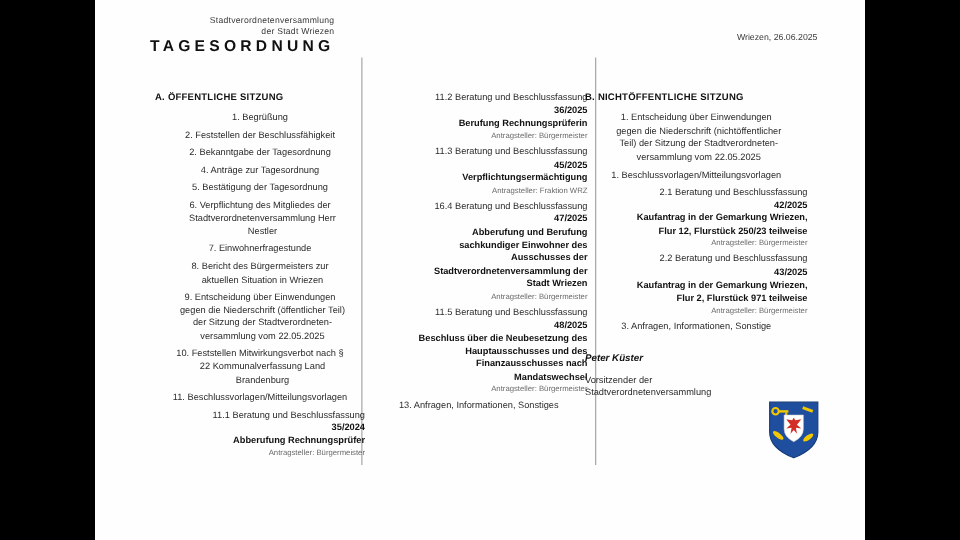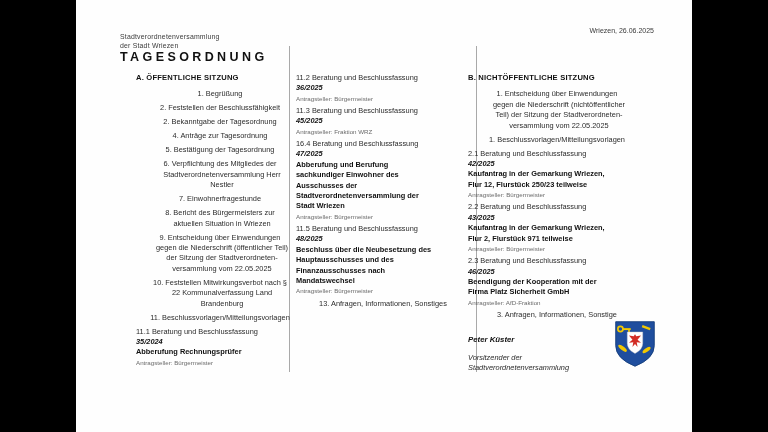--- a/index.html
+++ b/index.html
@@ -8,64 +8,64 @@
     background:#000;
     font-family:"Liberation Sans", sans-serif;
     -webkit-font-smoothing:antialiased;
   }
   .page{
     position:absolute;left:76px;top:0;width:616px;height:432px;
     background:#fefefe;color:#222;
   }
   
   .org{
-    position:absolute;left:44px;top:32px;
-    font-size:6.9px;line-height:9.2px;color:#3a3a3a;letter-spacing:.2px;
+    position:absolute;left:44px;top:12px;
+    font-size:6.9px;line-height:9.2px;color:#3a3a3a;letter-spacing:.2px;text-align:right;
   }
   .doc-title{
     font-size:12.5px;font-weight:bold;color:#111;
     letter-spacing:3.4px;margin-top:3px;
   }
   .dateline{
     position:absolute;top:27px;right:38px;width:200px;text-align:right;
     font-size:7px;color:#3a3a3a;
   }
   
   .col{
     position:absolute;top:73px;
     font-size:7.4px;line-height:10.4px;color:#2b2b2b;
   }
-  .col1{left:60px;width:168px;}
+  .col1{left:48px;width:168px;}
   .col2{left:220px;width:174px;}
   .col3{left:392px;width:178px;}
   .divider{
     position:absolute;top:46px;height:326px;width:1px;background:#a9a9a9;
   }
   .d1{left:213px;}
   .d2{left:400px;}
   .heading{
     font-weight:bold;color:#111;font-size:7.6px;margin:0 0 6px 0;letter-spacing:.2px;
   }
   .item{
     margin:0 0 3.6px 0;white-space:pre-line;
     padding-left:4px;text-indent:-4px;text-align:center;
   }
-  .motion{margin:0 0 3.6px 0;}
+  .motion{margin:0 0 3.6px 0;text-align:right;}
   .motion .mline{}
-  .motion .mnum{font-weight:bold;color:#111;font-style:italic;}
+  .motion .mnum{font-weight:bold;color:#111;}
   .motion .mtitle{font-weight:bold;color:#111;white-space:pre-line;}
   .motion .mprop{
     font-size:6.2px;line-height:7.6px;color:#6a6a6a;margin-top:1px;margin-bottom:2px;
   }
   
   .sig-name{
     font-weight:bold;font-style:italic;font-size:7.8px;color:#111;
     margin-top:15px;
   }
-  .sig-role{margin-top:7px;white-space:pre-line;font-style:italic;}
+  .sig-role{margin-top:7px;white-space:pre-line;}
   .crest{
     position:absolute;left:536px;top:320px;width:46px;height:48px;
   }
 </style>
 </head>
 <body>
 
 <div class="page">
 
   <div class="org">
@@ -104,25 +104,27 @@
       <div class="mnum">35/2024</div>
       <div class="mtitle">Abberufung Rechnungsprüfer</div>
       <div class="mprop">Antragsteller: Bürgermeister</div>
     </div>
   </div>
 
   <div class="col col2">
     <div class="motion">
       <div class="mline">11.2 Beratung und Beschlussfassung</div>
       <div class="mnum">36/2025</div>
+      <div class="mtitle">Berufung Rechnungsprüferin</div>
       <div class="mprop">Antragsteller: Bürgermeister</div>
     </div>
     <div class="motion">
       <div class="mline">11.3 Beratung und Beschlussfassung</div>
       <div class="mnum">45/2025</div>
+      <div class="mtitle">Verpflichtungsermächtigung</div>
       <div class="mprop">Antragsteller: Fraktion WRZ</div>
     </div>
     <div class="motion">
       <div class="mline">16.4 Beratung und Beschlussfassung</div>
       <div class="mnum">47/2025</div>
       <div class="mtitle">Abberufung und Berufung
 sachkundiger Einwohner des
 Ausschusses der
 Stadtverordnetenversammlung der
 Stadt Wriezen</div>
@@ -154,27 +156,20 @@
 Flur 12, Flurstück 250/23 teilweise</div>
       <div class="mprop">Antragsteller: Bürgermeister</div>
     </div>
     <div class="motion">
       <div class="mline">2.2 Beratung und Beschlussfassung</div>
       <div class="mnum">43/2025</div>
       <div class="mtitle">Kaufantrag in der Gemarkung Wriezen,
 Flur 2, Flurstück 971 teilweise</div>
       <div class="mprop">Antragsteller: Bürgermeister</div>
     </div>
-    <div class="motion">
-      <div class="mline">2.3 Beratung und Beschlussfassung</div>
-      <div class="mnum">46/2025</div>
-      <div class="mtitle">Beendigung der Kooperation mit der
-Firma Platz Sicherheit GmbH</div>
-      <div class="mprop">Antragsteller: AfD-Fraktion</div>
-    </div>
     <div class="item">3. Anfragen, Informationen, Sonstige</div>
     <div class="sig-name">Peter Küster</div>
     <div class="sig-role">Vorsitzender der
 Stadtverordnetenversammlung</div>
   </div>
 
   <svg class="crest" viewBox="0 0 100 112" xmlns="http://www.w3.org/2000/svg">
     <path d="M5 4 H95 V60 Q95 90 50 108 Q5 90 5 60 Z" stroke="#123a77" stroke-width="2" fill="#1f4e9e"></path>
     <g>
       <circle cx="16" cy="21" r="6" fill="none" stroke-width="4" stroke="#f2c800"></circle>

